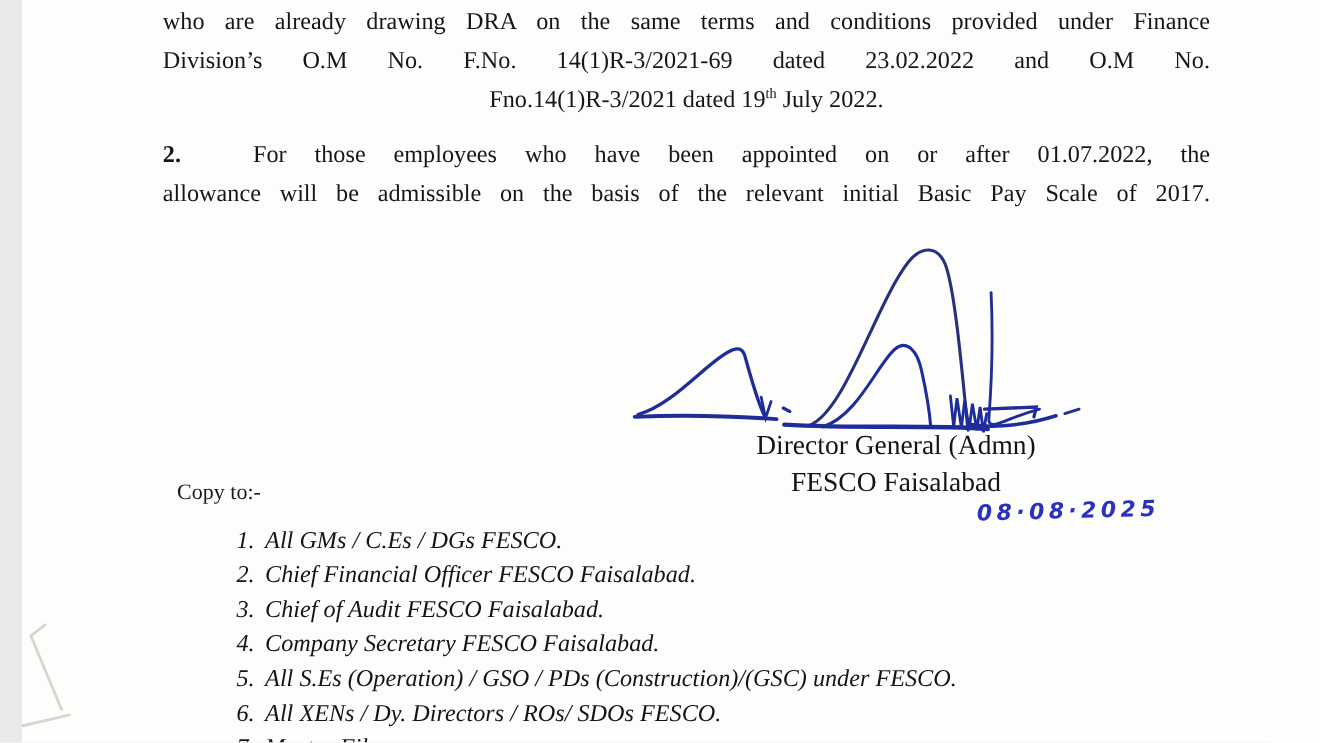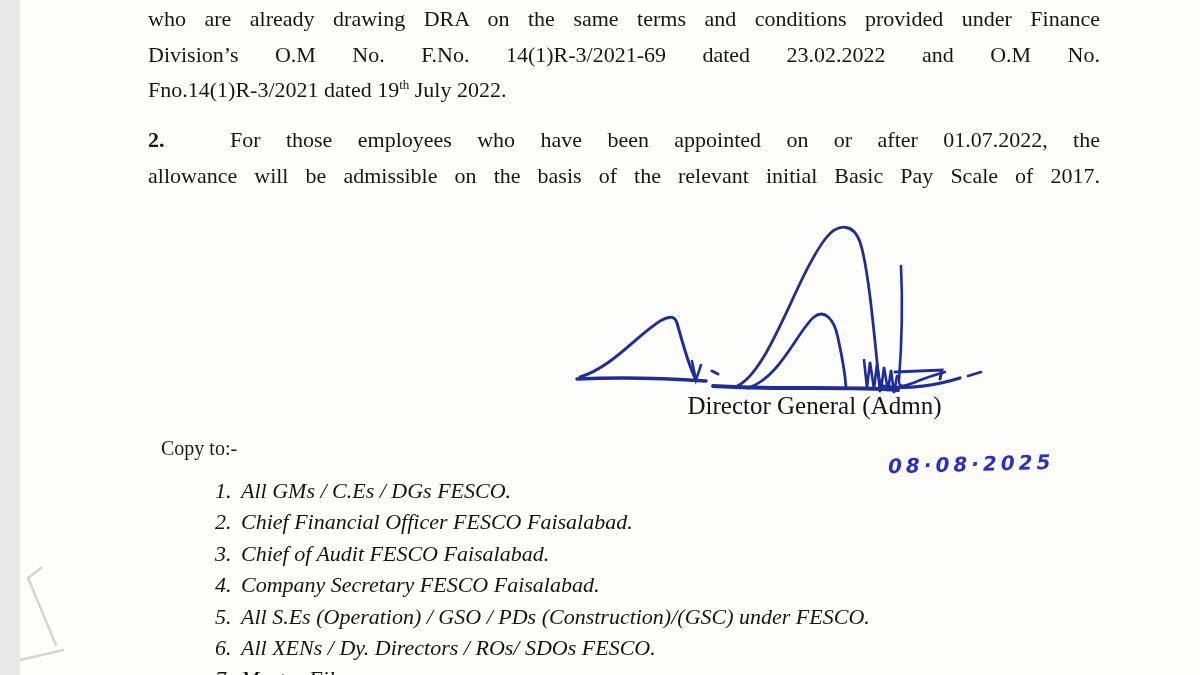--- a/index.html
+++ b/index.html
@@ -27,21 +27,21 @@
     color: #161616;
   }
   .para1 { top: 1px; }
   .para2 { top: 122px; }
   .jline {
     display: block;
     text-align: justify;
     text-align-last: justify;
     word-spacing: 1px;
   }
-  .lline { display: block; text-align: left; }
+  .lline { display: block; text-align: center; }
   .p2row1 { display: flex; }
   .p2num {
     font-weight: bold;
     width: 82px;
     flex: 0 0 82px;
   }
   .p2rest {
     flex: 1 1 auto;
     text-align: justify;
     text-align-last: justify;
@@ -136,20 +136,21 @@
       <path d="M 333 52 C 335 95, 333 140, 331 166 C 330 175, 338 172, 350 167 C 360 163, 370 160, 377 158" stroke-width="2.6"></path>
 
       <path d="M 327 158 L 374 156 L 372 165" stroke-width="3"></path>
       <path d="M 315 172 C 340 176, 370 171, 392 164" stroke-width="3.2"></path>
       <path d="M 400 162 l 13 -4" stroke-width="2.6"></path>
     </g>
   </svg>
 
   <div class="sig-titles">
     <div>Director General (Admn)</div>
+    <div>FESCO Faisalabad</div>
   </div>
 
   <div class="hand-date">08·08·2025</div>
 
   <div class="copy-label">Copy to:-</div>
   <ol class="copy-list">
     <li>All GMs / C.Es / DGs FESCO.</li>
     <li>Chief Financial Officer FESCO Faisalabad.</li>
     <li>Chief of Audit FESCO Faisalabad.</li>
     <li>Company Secretary FESCO Faisalabad.</li>

